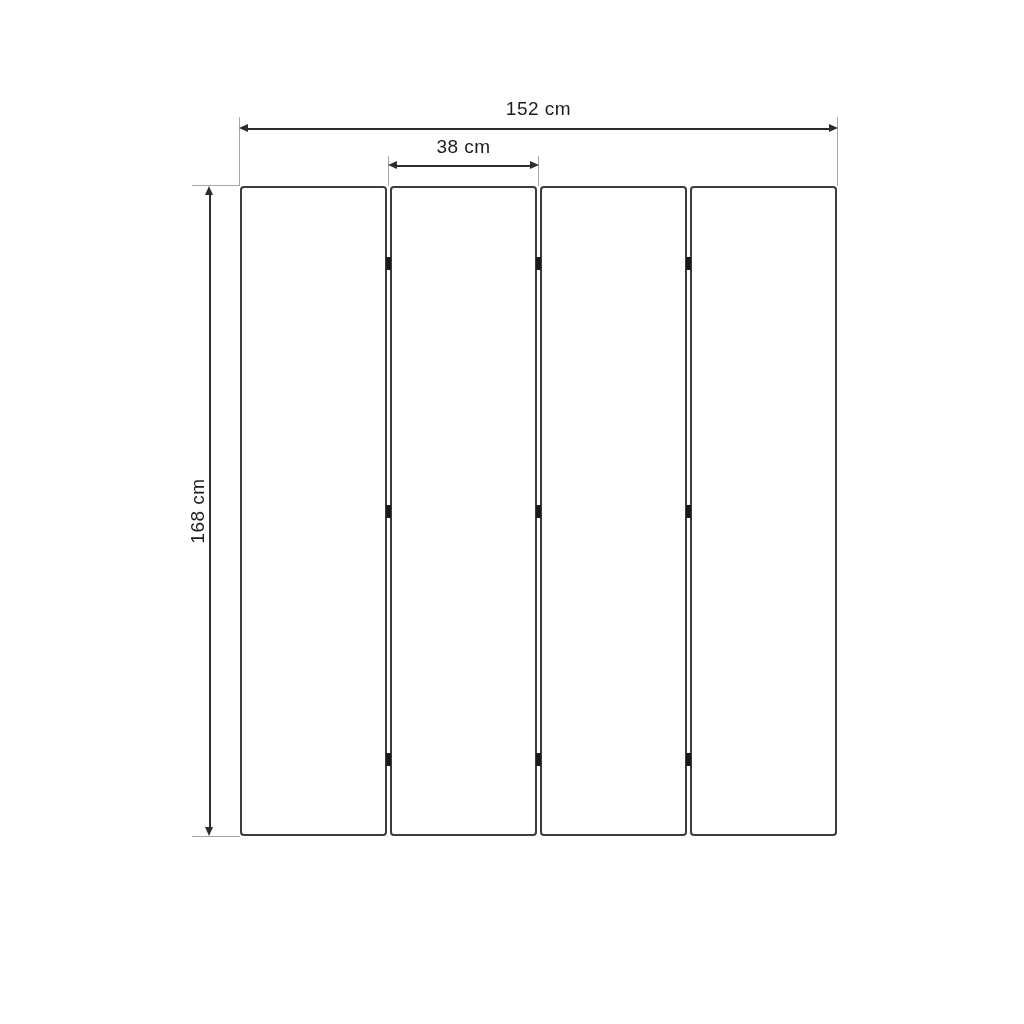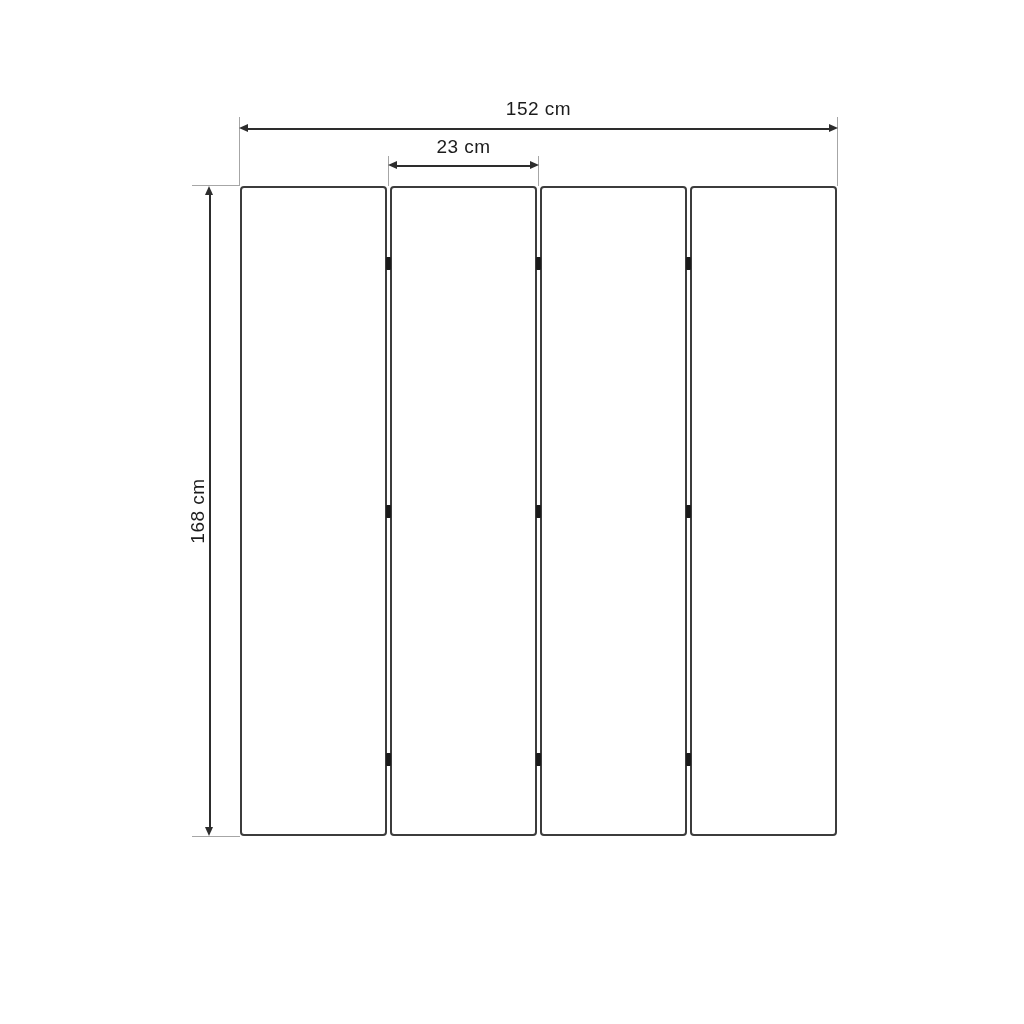--- a/index.html
+++ b/index.html
@@ -140,21 +140,21 @@
   </div>
   <div class="dim-label" style="left:239px; top:98px; width:599px;">152 cm</div>
 
   <div class="ext" style="left:388px; top:156px; width:1px; height:30px;"></div>
   <div class="ext" style="left:538px; top:156px; width:1px; height:30px;"></div>
   <div class="dim-h" style="left:388px; top:161px; width:151px;">
     <span class="arrow arrow-left"></span>
     <span class="line"></span>
     <span class="arrow arrow-right"></span>
   </div>
-  <div class="dim-label" style="left:388px; top:136px; width:151px;">23 cm</div>
+  <div class="dim-label" style="left:388px; top:136px; width:151px;">38 cm</div>
 
   <div class="ext" style="left:192px; top:185px; width:48px; height:1px;"></div>
   <div class="ext" style="left:192px; top:836px; width:48px; height:1px;"></div>
   <div class="dim-v" style="left:205px; top:186px; height:650px;">
     <span class="arrow arrow-up"></span>
     <span class="line"></span>
     <span class="arrow arrow-down"></span>
   </div>
   <div class="dim-label rotated" style="left:148px; top:500px; width:100px;">168 cm</div>
 

